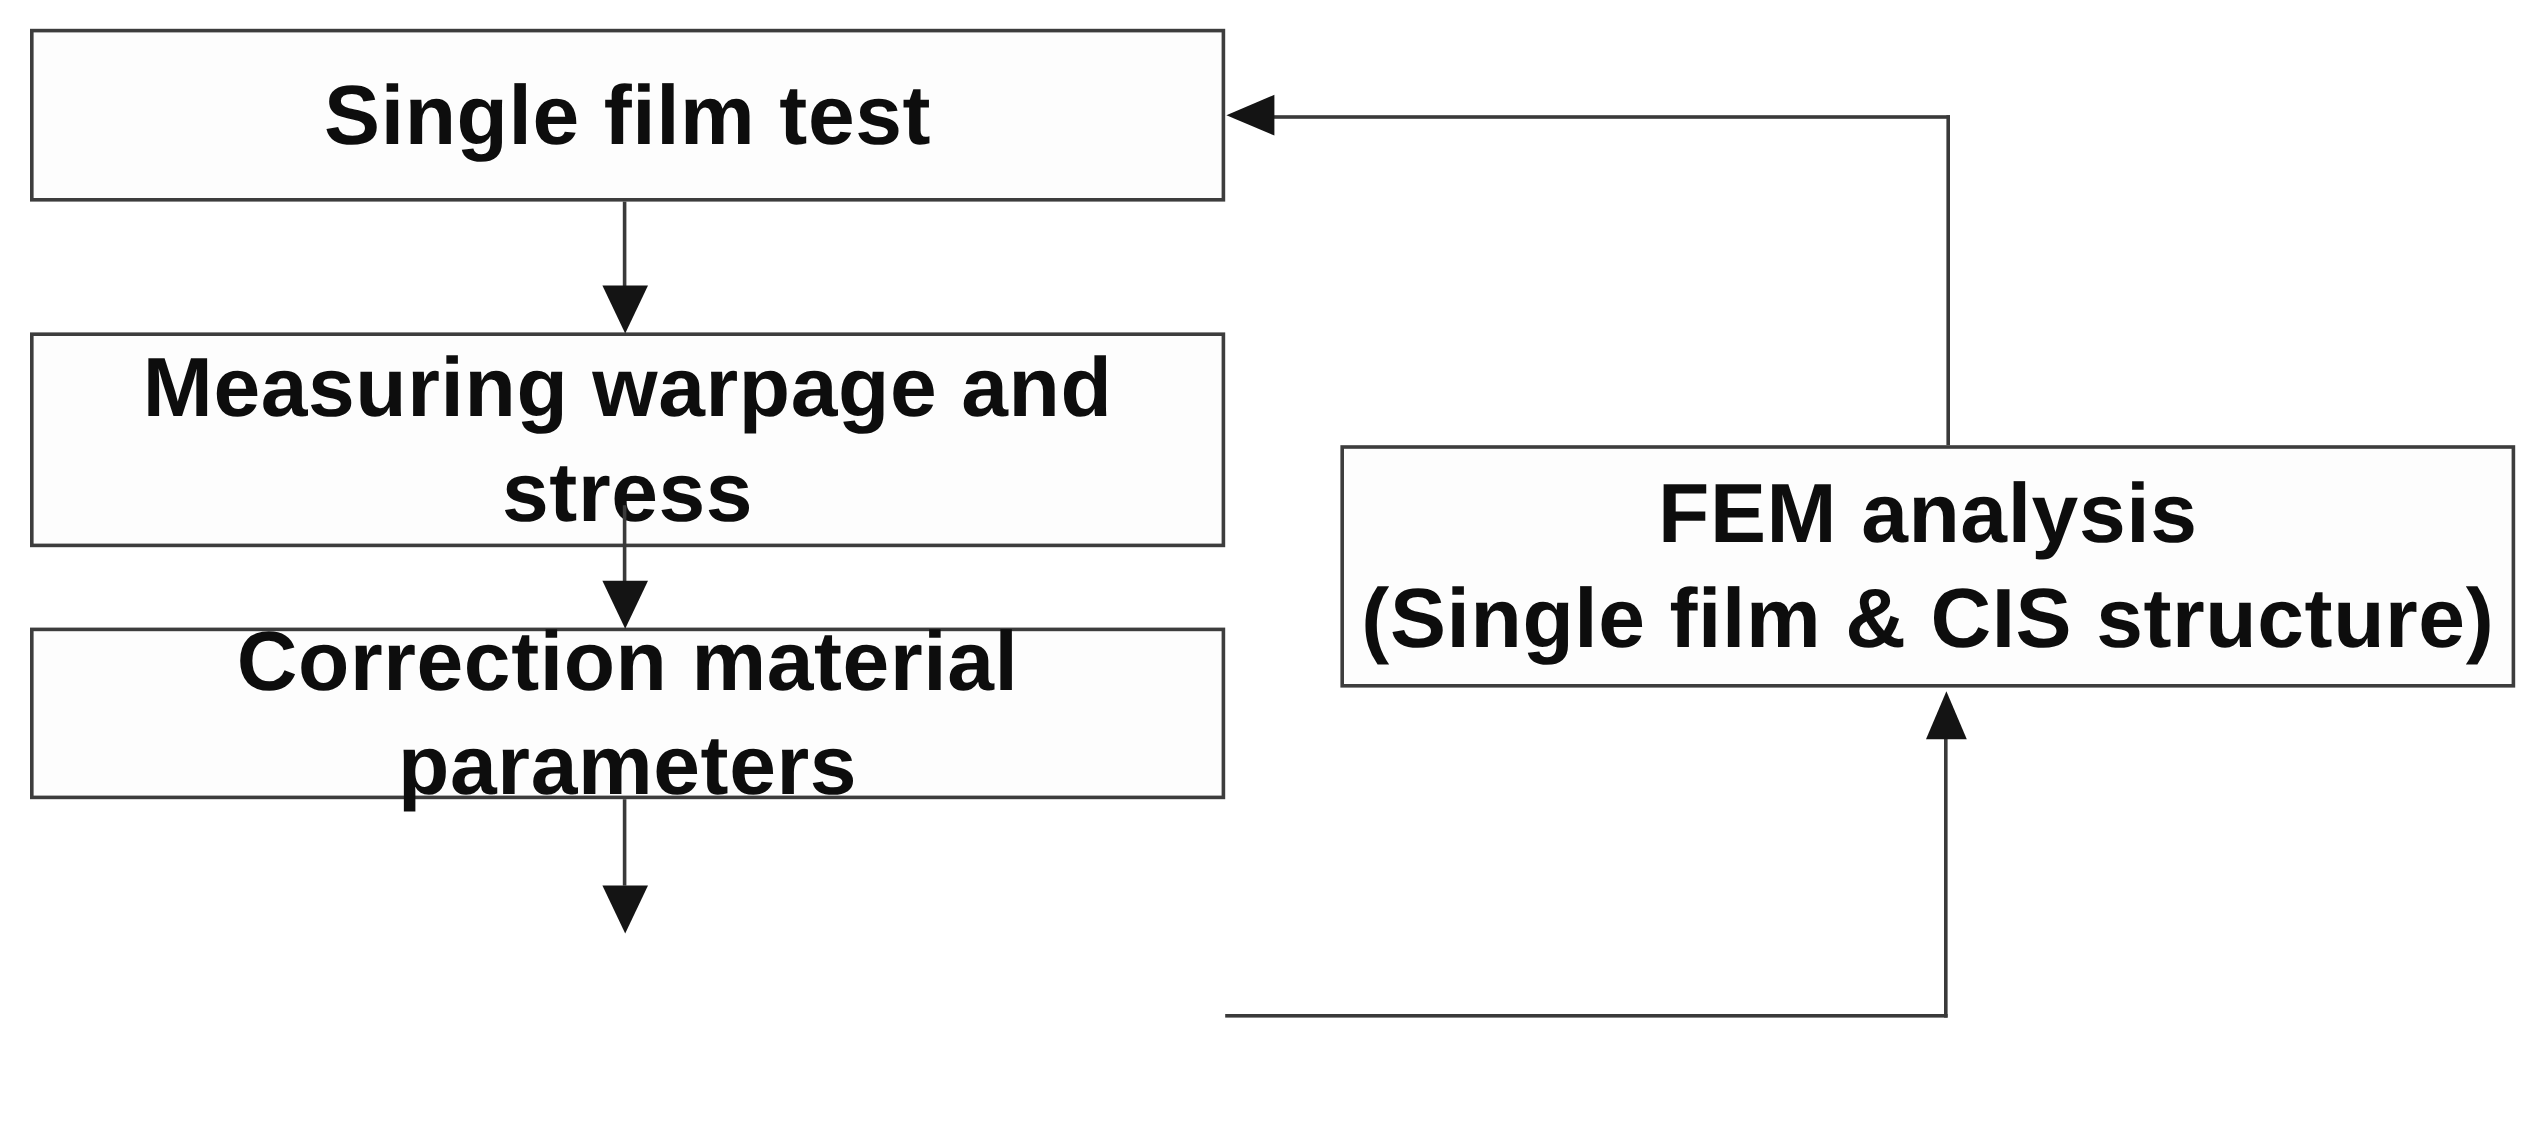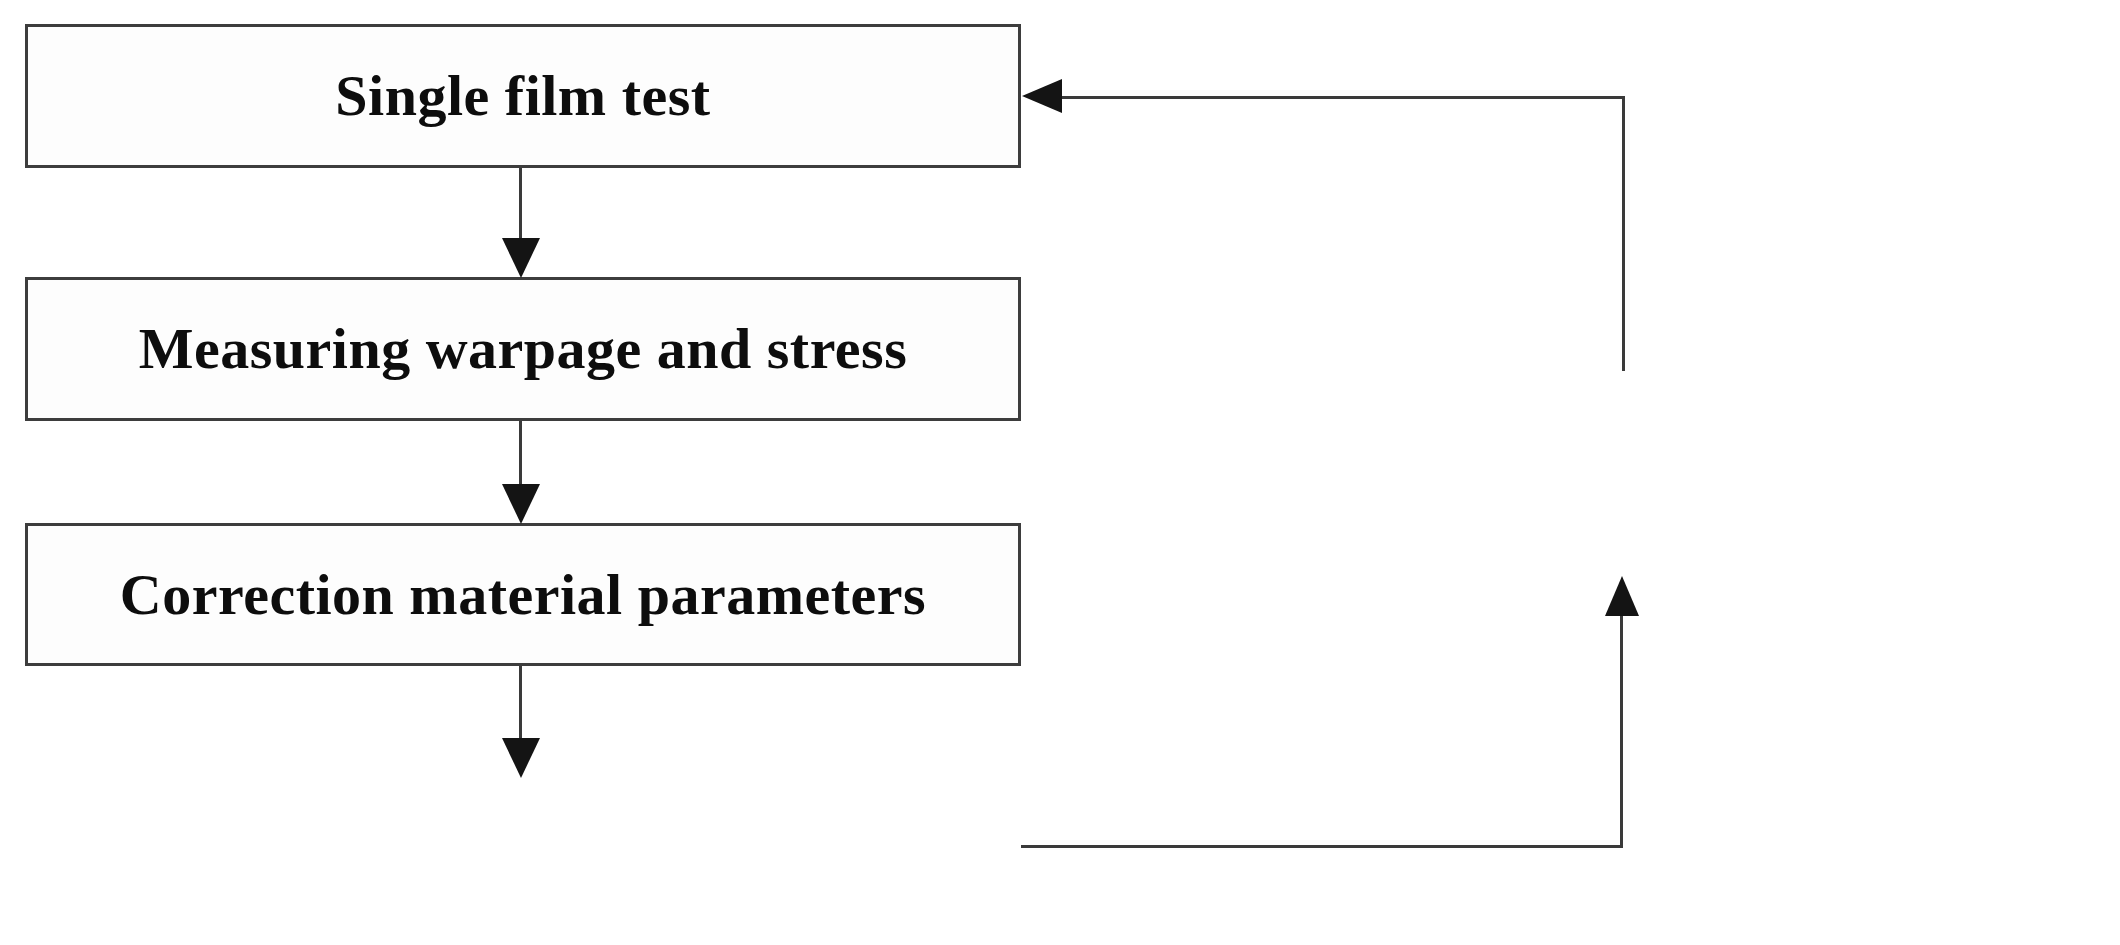--- a/index.html
+++ b/index.html
@@ -20,27 +20,26 @@
     box-sizing: border-box;
     background: #fdfdfd;
     border: 3px solid #3d3d3d;
     display: flex;
     flex-direction: column;
     align-items: center;
     justify-content: center;
     text-align: center;
     color: #0d0d0d;
     font-weight: bold;
-    font-size: 58px;
+    font-size: 70px;
     line-height: 1.24;
     letter-spacing: 0.5px;
-    font-family: Liberation Serif, serif;
   }
   #box-single     { left: 25px;   top: 24px;  width: 996px; height: 144px; }
-  #box-measuring  { left: 25px;   top: 277px; width: 996px; height: 144px; }
+  #box-measuring  { left: 25px;   top: 277px; width: 996px; height: 179px; }
   #box-correction { left: 25px;   top: 523px; width: 996px; height: 143px; text-align: center; }
   #box-database   { left: 25px;   top: 777px; width: 996px; height: 138px; }
   #box-fem        { left: 1117px; top: 371px; width: 979px; height: 202px; }
 
   .line {
     position: absolute;
     background: #3a3a3a;
   }
   .arrowhead {
     position: absolute;
@@ -92,20 +91,24 @@
 
   <div class="box" id="box-measuring">
     <span>Measuring warpage and stress</span>
   </div>
 
   <div class="box" id="box-correction">
     <span>Correction material parameters</span>
   </div>
 
 
+  <div class="box" id="box-fem">
+    <span>FEM analysis</span>
+    <span>(Single film &amp; CIS structure)</span>
+  </div>
 
   <div class="line" id="conn1-line"></div>
   <div class="arrowhead arrow-down" id="conn1-head"></div>
 
   <div class="line" id="conn2-line"></div>
   <div class="arrowhead arrow-down" id="conn2-head"></div>
 
   <div class="line" id="conn3-line"></div>
   <div class="arrowhead arrow-down" id="conn3-head"></div>
 

